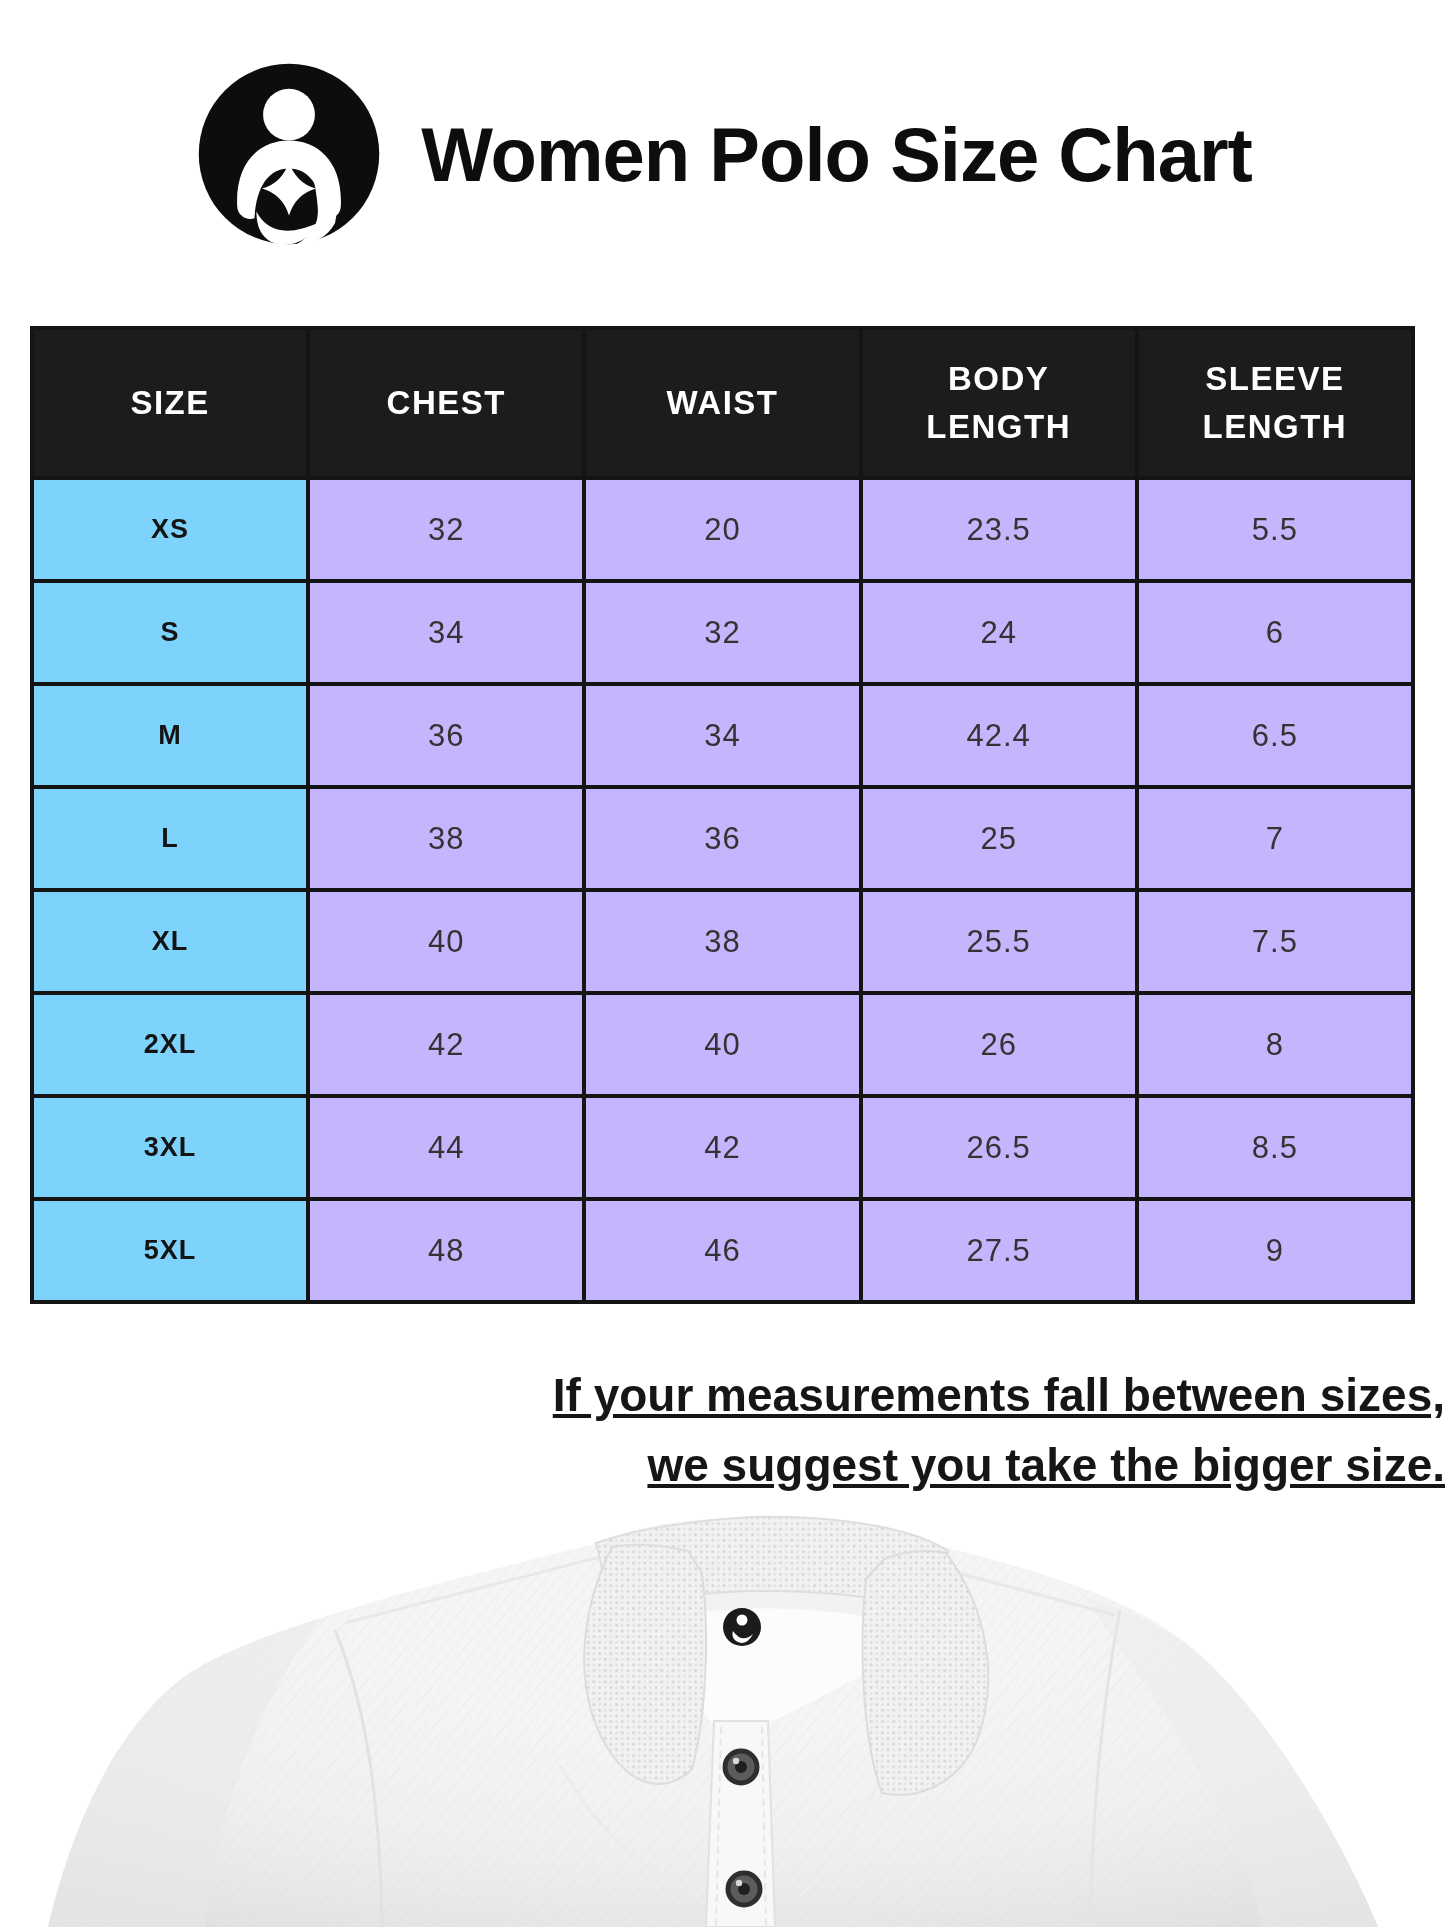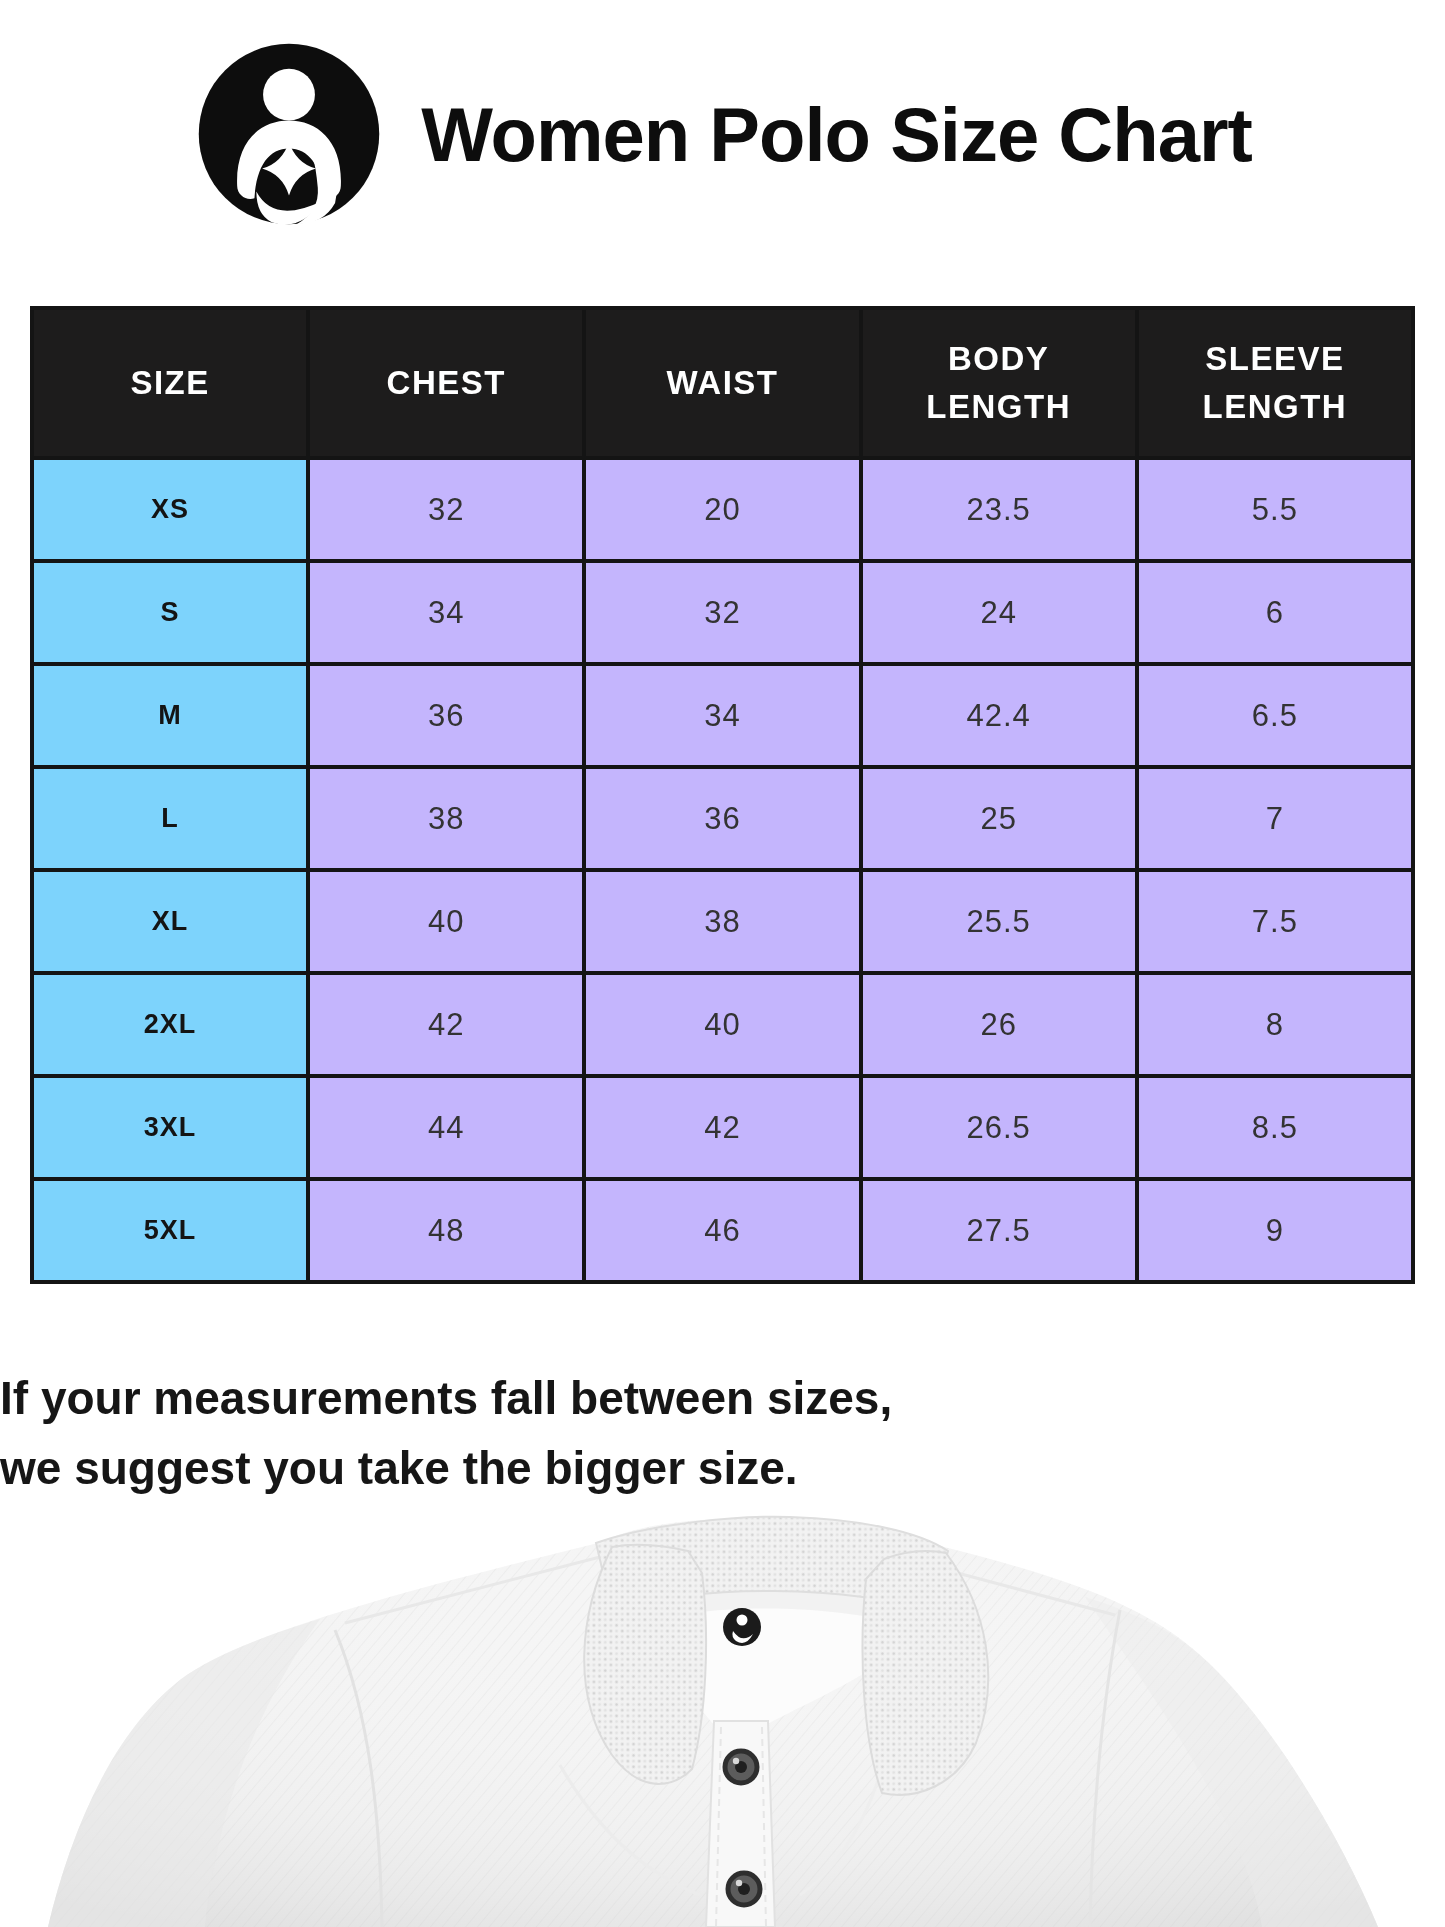--- a/index.html
+++ b/index.html
@@ -21,20 +21,21 @@
     overflow:hidden;
     font-family:"Liberation Sans","DejaVu Sans",sans-serif;
   }
   
   .header{
     display:flex;
     align-items:center;
     justify-content:center;
     gap:36px;
     padding-top:38px;
+    margin-top:20px;
   }
   .logo{width:192px;height:192px;flex:0 0 auto;}
   .title{
     font-size:76px;
     font-weight:700;
     letter-spacing:-1px;
     color:var(--title-color);
     white-space:nowrap;
   }
   
@@ -69,26 +70,27 @@
   }
   .size-table tbody td{
     font-size:31px;
     font-weight:400;
     letter-spacing:1px;
     color:var(--value-color);
     background:#c4b5fd;
   }
   
   .note{
-    margin-top:80px;
-    text-align:left;
+    margin-top:57px;
+    text-align:right;
     font-size:46px;
     font-weight:700;
     line-height:1.52;
     color:var(--note-color);
+    text-decoration:underline;
   }
   
   .shirt{
     position:absolute;
     left:0;
     bottom:0;
     width:1445px;
     height:412px;
   }
   .shirt svg{display:block;width:100%;height:100%;}

